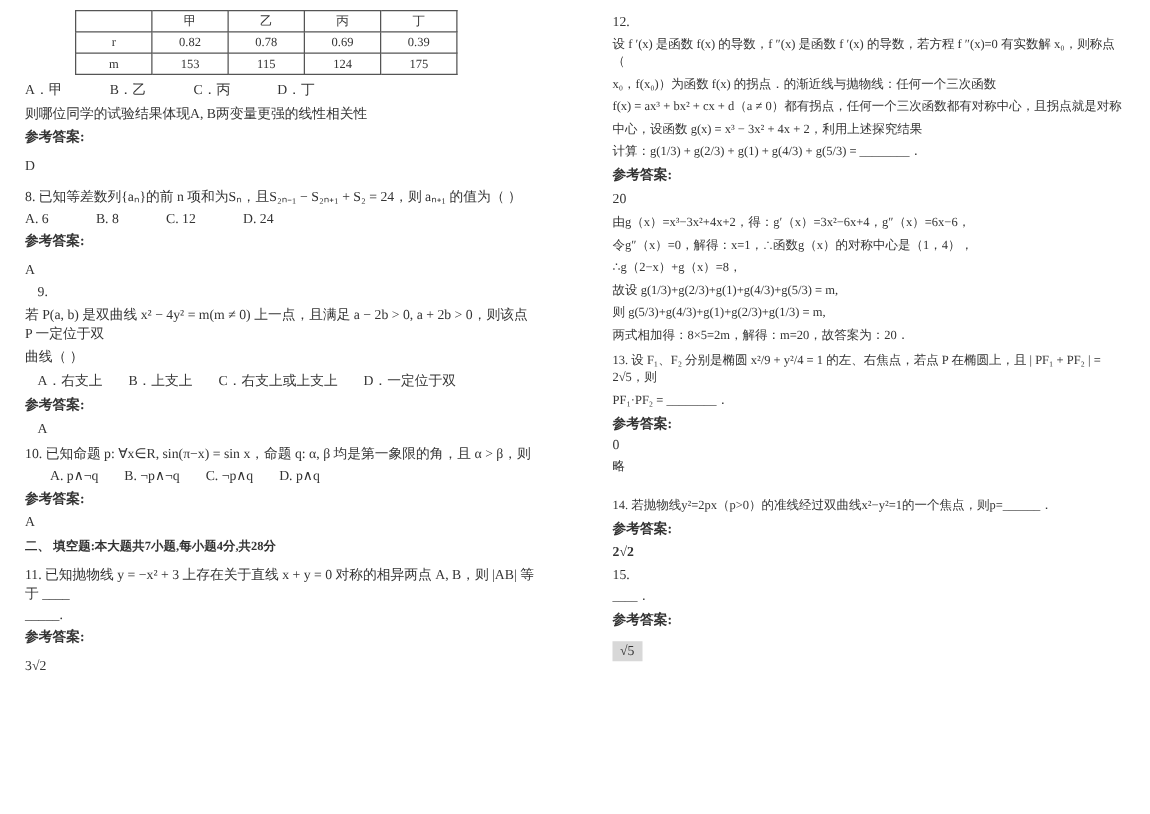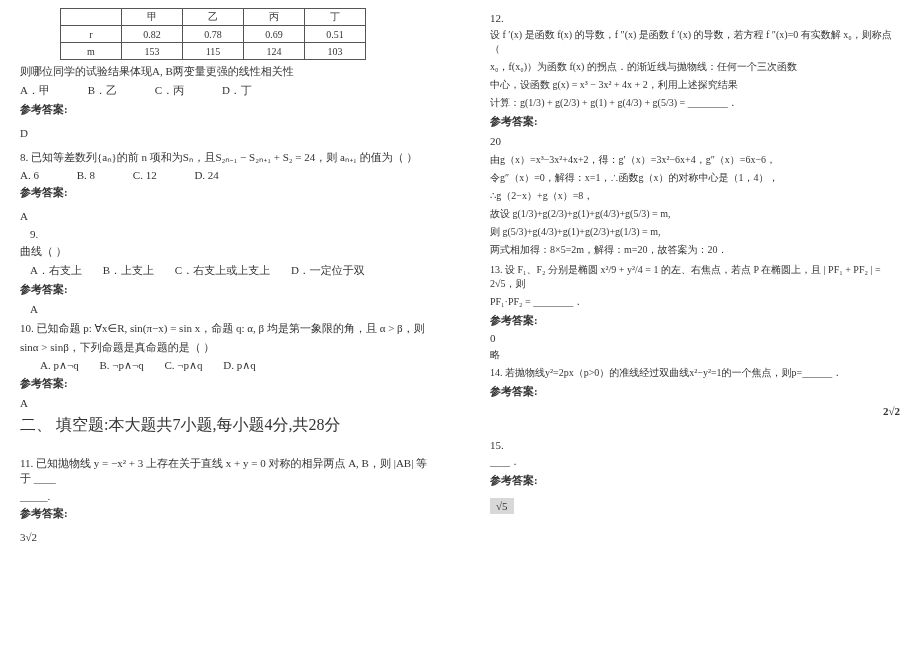--- a/index.html
+++ b/index.html
@@ -44,21 +44,21 @@
   .bold { font-weight: bold; }
   .ans-label { font-weight: bold; margin-top: 4px; margin-bottom: 2px; }
   .opts span { display: inline-block; margin-right: 18px; text-align: right; }
   .bigopts span { display: inline-block; margin-right: 35px; }
   .gray-box {
     display: inline-block;
     background: #d8d8d8;
     padding: 2px 6px;
     font-size: 11px;
   }
-  .section-title { font-weight: normal; font-family: "SimHei","SimSun",serif; font-size: 16px; }
+  .section-title { font-weight: bold; font-family: "SimHei","SimSun",serif; font-size: 10px; }
   .sm { font-size: 10px; }
 </style>
 </head>
 <body>
 
 <div class="page">
 
   <div class="col col-left">
 
     <table class="data">
@@ -68,86 +68,87 @@
         <td>甲</td>
         <td>乙</td>
         <td>丙</td>
         <td>丁</td>
       </tr>
       <tr>
         <td>r</td>
         <td>0.82</td>
         <td>0.78</td>
         <td>0.69</td>
-        <td>0.51</td>
+        <td>0.39</td>
       </tr>
       <tr>
         <td>m</td>
         <td>153</td>
         <td>115</td>
         <td>124</td>
-        <td>103</td>
+        <td>175</td>
       </tr>
     </tbody>
       </table>
 
-    <div class="line">则哪位同学的试验结果体现A, B两变量更强的线性相关性</div>
     <div class="line bigopts">
       <span>A．甲</span>
       <span>B．乙</span>
       <span>C．丙</span>
       <span>D．丁</span>
     </div>
+    <div class="line">则哪位同学的试验结果体现A, B两变量更强的线性相关性</div>
     <div class="ans-label">参考答案:</div>
     <div class="line" style="margin-top:10px;margin-bottom:10px;">D</div>
 
     <div class="line">8. 已知等差数列{aₙ}的前 n 项和为Sₙ，且S₂ₙ₋₁ − S₂ₙ₊₁ + S₂ = 24，则 aₙ₊₁ 的值为（    ）</div>
     <div class="line bigopts">
       <span>A. 6</span>
       <span>B. 8</span>
       <span>C. 12</span>
       <span>D. 24</span>
     </div>
     <div class="ans-label">参考答案:</div>
     <div class="line" style="margin-top:10px;margin-bottom:6px;">A</div>
 
     <div class="line indent">9.</div>
+    <div class="line">若 P(a, b) 是双曲线 x² − 4y² = m(m ≠ 0) 上一点，且满足 a − 2b &gt; 0, a + 2b &gt; 0，则该点 P 一定位于双</div>
     <div class="line">曲线（    ）</div>
     <div class="line opts indent">
       <span>A．右支上</span>
       <span>B．上支上</span>
       <span>C．右支上或上支上</span>
       <span>D．一定位于双</span>
     </div>
     <div class="ans-label">参考答案:</div>
     <div class="line indent" style="margin-top:6px;margin-bottom:6px;">A</div>
 
     <div class="line">10. 已知命题 p: ∀x∈R, sin(π−x) = sin x，命题 q: α, β 均是第一象限的角，且 α &gt; β，则</div>
-    <div class="line">sinα &gt; sinβ，下列命题是真命题的是（    ）</div>
     <div class="line opts indent2">
       <span>A. p∧¬q</span>
       <span>B. ¬p∧¬q</span>
       <span>C. ¬p∧q</span>
       <span>D. p∧q</span>
     </div>
     <div class="ans-label">参考答案:</div>
     <div class="line" style="margin-top:6px;margin-bottom:6px;">A</div>
 
     <div class="line section-title">二、 填空题:本大题共7小题,每小题4分,共28分</div>
 
-    <div class="line" style="margin-top:20px;">11. 已知抛物线 y = −x² + 3 上存在关于直线 x + y = 0 对称的相异两点 A, B，则 |AB| 等于 ____</div>
+    <div class="line" style="margin-top:8px;">11. 已知抛物线 y = −x² + 3 上存在关于直线 x + y = 0 对称的相异两点 A, B，则 |AB| 等于 ____</div>
     <div class="line">_____.</div>
     <div class="ans-label">参考答案:</div>
     <div class="line" style="margin-top:10px;">3√2</div>
   </div>
 
   <div class="col col-right">
     <div class="line">12.</div>
     <div class="line sm">设 f ′(x) 是函数 f(x) 的导数，f ″(x) 是函数 f ′(x) 的导数，若方程 f ″(x)=0 有实数解 x₀，则称点（</div>
     <div class="line sm">x₀，f(x₀)）为函数 f(x) 的拐点．的渐近线与抛物线：任何一个三次函数</div>
+    <div class="line sm">f(x) = ax³ + bx² + cx + d（a ≠ 0）都有拐点，任何一个三次函数都有对称中心，且拐点就是对称</div>
     <div class="line sm">中心，设函数 g(x) = x³ − 3x² + 4x + 2，利用上述探究结果</div>
     <div class="line sm">
       <span>计算：g(</span>1/3<span>) + g(</span>2/3<span>) + g(1) + g(</span>4/3<span>) + g(</span>5/3<span>) = ________．</span>
     </div>
     <div class="ans-label">参考答案:</div>
     <div class="line" style="margin-top:6px;margin-bottom:6px;">20</div>
 
     <div class="line sm">由g（x）=x³−3x²+4x+2，得：g′（x）=3x²−6x+4，g″（x）=6x−6，</div>
     <div class="line sm">令g″（x）=0，解得：x=1，∴函数g（x）的对称中心是（1，4），</div>
     <div class="line sm">∴g（2−x）+g（x）=8，</div>
@@ -158,23 +159,23 @@
       <span>则 g(</span>5/3<span>)+g(</span>4/3<span>)+g(1)+g(</span>2/3<span>)+g(</span>1/3<span>) = m,</span>
     </div>
     <div class="line sm">两式相加得：8×5=2m，解得：m=20，故答案为：20．</div>
 
     <div class="line sm" style="margin-top:6px;">13. 设 F₁、F₂ 分别是椭圆  x²/9 + y²/4 = 1 的左、右焦点，若点 P 在椭圆上，且 | PF₁ + PF₂ | = 2√5，则</div>
     <div class="line sm">PF₁·PF₂ = ________．</div>
     <div class="ans-label">参考答案:</div>
     <div class="line">0</div>
     <div class="line sm">略</div>
 
-    <div class="line sm" style="margin-top:4px;">14. 若抛物线y²=2px（p&gt;0）的准线经过双曲线x²−y²=1的一个焦点，则p=______．</div>
+    <div class="line sm" style="margin-top:17px;">14. 若抛物线y²=2px（p&gt;0）的准线经过双曲线x²−y²=1的一个焦点，则p=______．</div>
     <div class="ans-label">参考答案:</div>
-    <div class="line bold" style="margin-top:6px;margin-bottom:22px;text-align:right;">2√2</div>
+    <div class="line bold" style="margin-top:6px;margin-bottom:6px;">2√2</div>
 
     <div class="line">15.</div>
     <div class="line sm">____．</div>
     <div class="ans-label">参考答案:</div>
     <div class="line" style="margin-top:10px;">
       <span class="gray-box">√5</span>
     </div>
   </div>
 </div>
 

